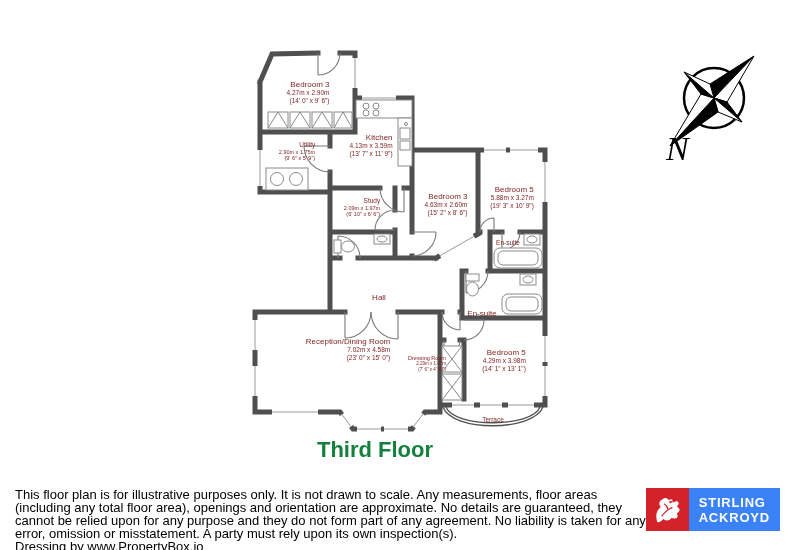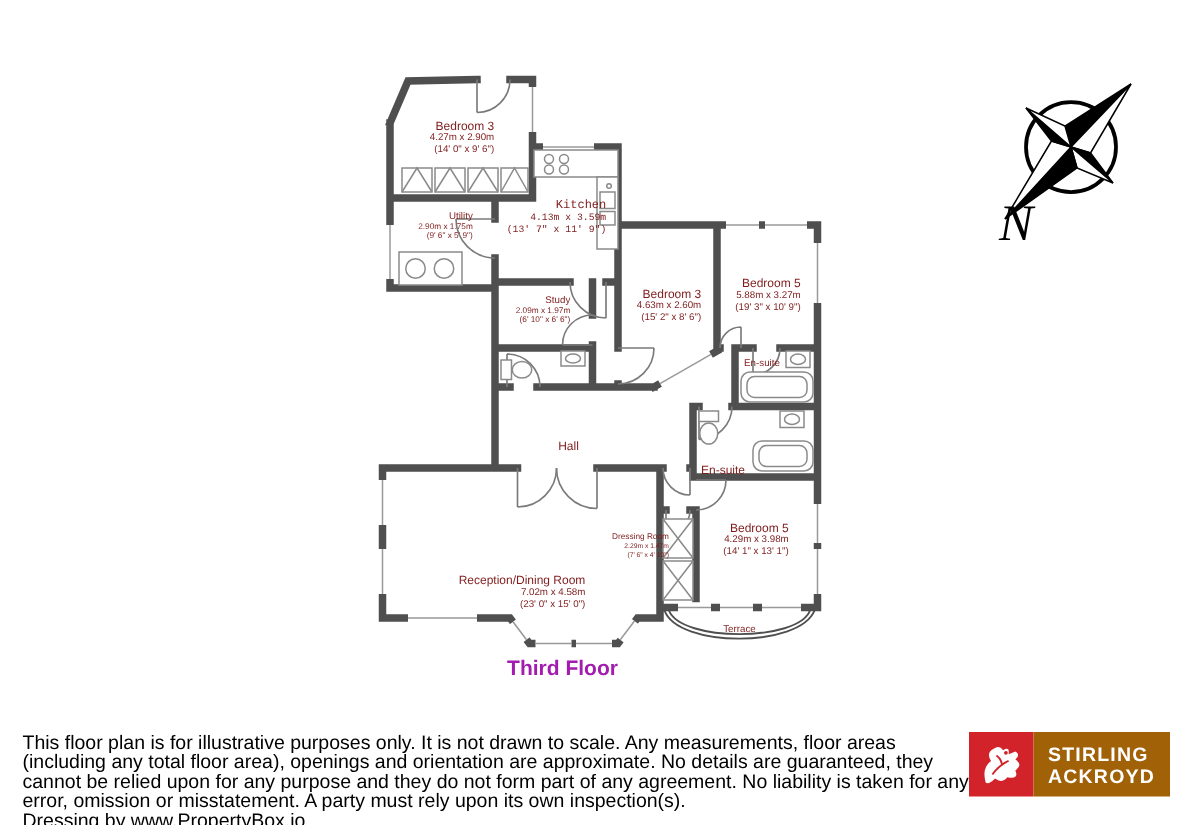--- a/index.html
+++ b/index.html
@@ -12,26 +12,26 @@
           white-space:nowrap;line-height:1.18;}
   .rlabel .rname{font-size:8px;}
   .rlabel .rdim{font-size:6.5px;}
   .rlabel.sm .rname{font-size:6.5px;}
   .rlabel.sm .rdim{font-size:5.5px;}
   .rlabel.xs .rname{font-size:5.5px;}
   .rlabel.xs .rdim{font-size:4.5px;}
   .rlabel.single .rname{font-size:8px;margin-top:28px;}
   .rlabel.tiny-single .rname{font-size:6.5px;}
   .floor-title{position:absolute;top:437px;left:250px;width:250px;text-align:center;
-               font-size:14px;font-weight:bold;color:#a21caf;}
+               font-size:22px;font-weight:bold;color:#15803d;}
   .footer{position:absolute;left:15px;top:488px;width:640px;font-size:13px;
           line-height:13px;color:#000;}
   .logo{position:absolute;right:6px;top:488px;display:flex;height:43px;}
   .logo-red{width:43px;height:43px;background:#d2232a;display:flex;align-items:center;justify-content:center;}
-  .logo-navy{height:43px;background:#a16207;color:#fff;display:flex;flex-direction:column;
+  .logo-navy{height:43px;background:#3b82f6;color:#fff;display:flex;flex-direction:column;
              justify-content:center;padding:0 10px;}
   .logo-navy div{font-size:13px;font-weight:bold;letter-spacing:0.8px;line-height:15px;}
 </style>
 </head>
 <body>
 
 <div class="canvas">
 
 
   <svg class="compass" width="100" height="112" viewBox="0 0 100 112">
@@ -207,21 +207,21 @@
       <path d="M443,407 C452,432 533,432 543,407"></path>
       <path d="M446,407 C454,428 532,428 540,407"></path>
     </g>
   </svg>
 
   <div class="rlabel" style="left:308px;top:92px;">
     <div class="rname">Bedroom 3</div>
     <div class="rdim">4.27m x 2.90m</div>
     <div class="rdim">(14' 0" x 9' 6")</div>
   </div>
-  <div class="rlabel" style="left:371px;top:145px;font-family:Liberation Mono, monospace;">
+  <div class="rlabel" style="left:371px;top:145px;">
     <div class="rname">Kitchen</div>
     <div class="rdim">4.13m x 3.59m</div>
     <div class="rdim">(13' 7" x 11' 9")</div>
   </div>
   <div class="rlabel sm" style="left:297px;top:151px;">
     <div class="rname">Utility</div>
     <div class="rdim">2.90m x 1.75m</div>
     <div class="rdim">(9' 6" x 5' 9")</div>
   </div>
   <div class="rlabel sm" style="left:362px;top:207px;">
@@ -241,21 +241,21 @@
   </div>
   <div class="rlabel tiny-single" style="left:508px;top:243px;">
     <div class="rname">En-suite</div>
   </div>
   <div class="rlabel single" style="left:379px;top:284px;">
     <div class="rname">Hall</div>
   </div>
   <div class="rlabel single" style="left:482px;top:300px;">
     <div class="rname">En-suite</div>
   </div>
-  <div class="rlabel" style="left:348px;top:349px;margin-top:46px;">
+  <div class="rlabel" style="left:348px;top:349px;">
     <div class="rname">Reception/Dining Room</div>
     <div class="rdim">7.02m x 4.58m</div>
     <div class="rdim">(23' 0" x 15' 0")</div>
   </div>
   <div class="rlabel xs" style="left:427px;top:364px;">
     <div class="rname">Dressing Room</div>
     <div class="rdim">2.29m x 1.47m</div>
     <div class="rdim">(7' 6" x 4' 10")</div>
   </div>
   <div class="rlabel" style="left:504px;top:360px;">

